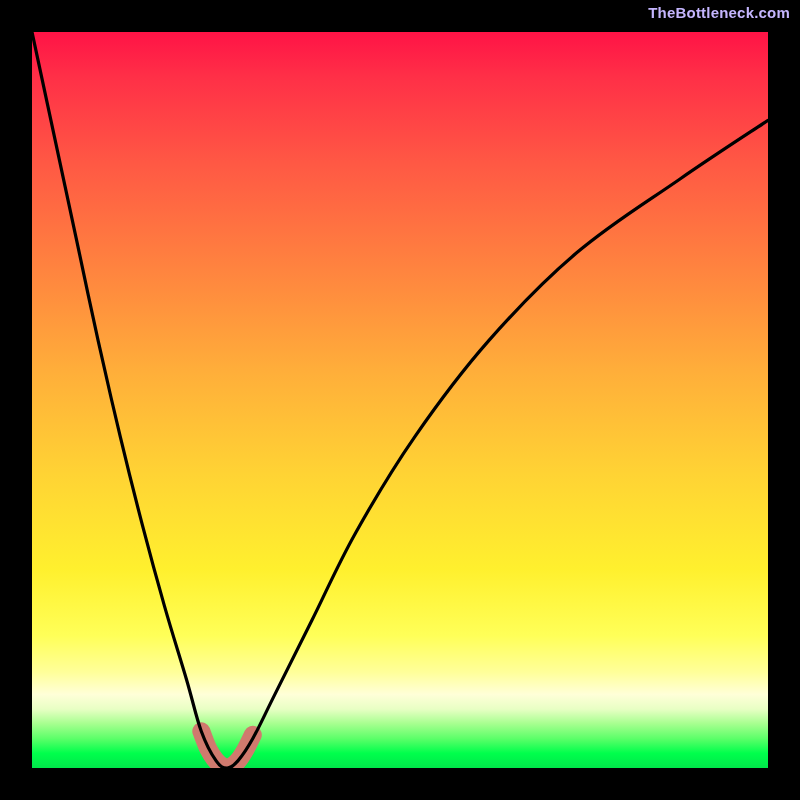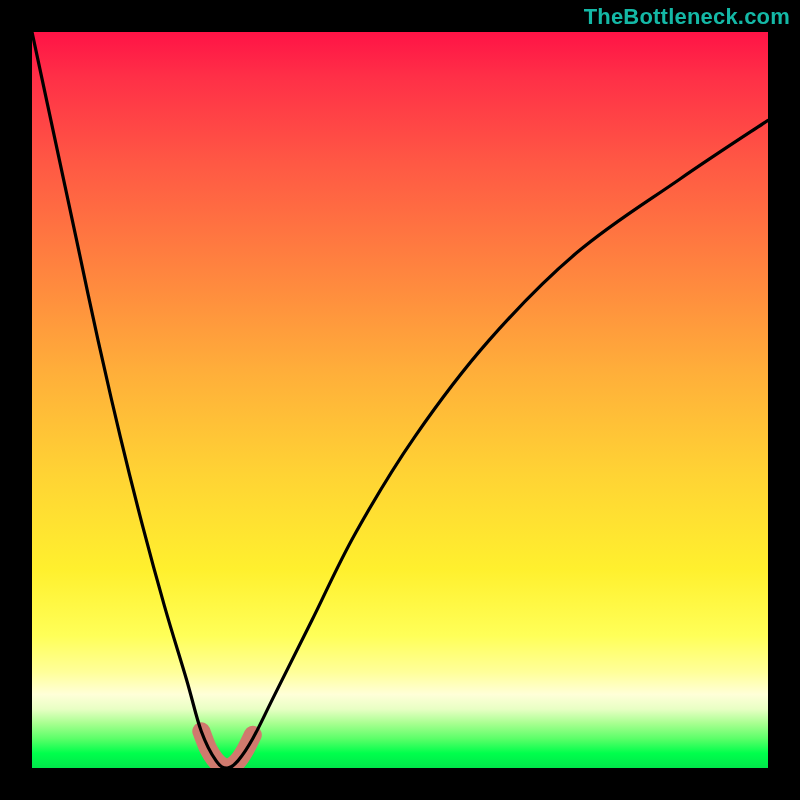--- a/index.html
+++ b/index.html
@@ -57,23 +57,23 @@
     position: absolute;
     left: 0;
     top: 0;
     width: 100%;
     height: 100%;
   }
   .watermark {
     position: absolute;
     top: 4px;
     right: 10px;
-    font-size: 22px;
+    font-size: 15px;
     font-weight: 600;
-    color: #14b8a6;
+    color: #c4b5fd;
     letter-spacing: 0.2px;
   }
 </style>
 </head>
 <body>
 
 <div class="frame">
 
   <div class="plot-area">
     <div class="gradient-bg"></div>

